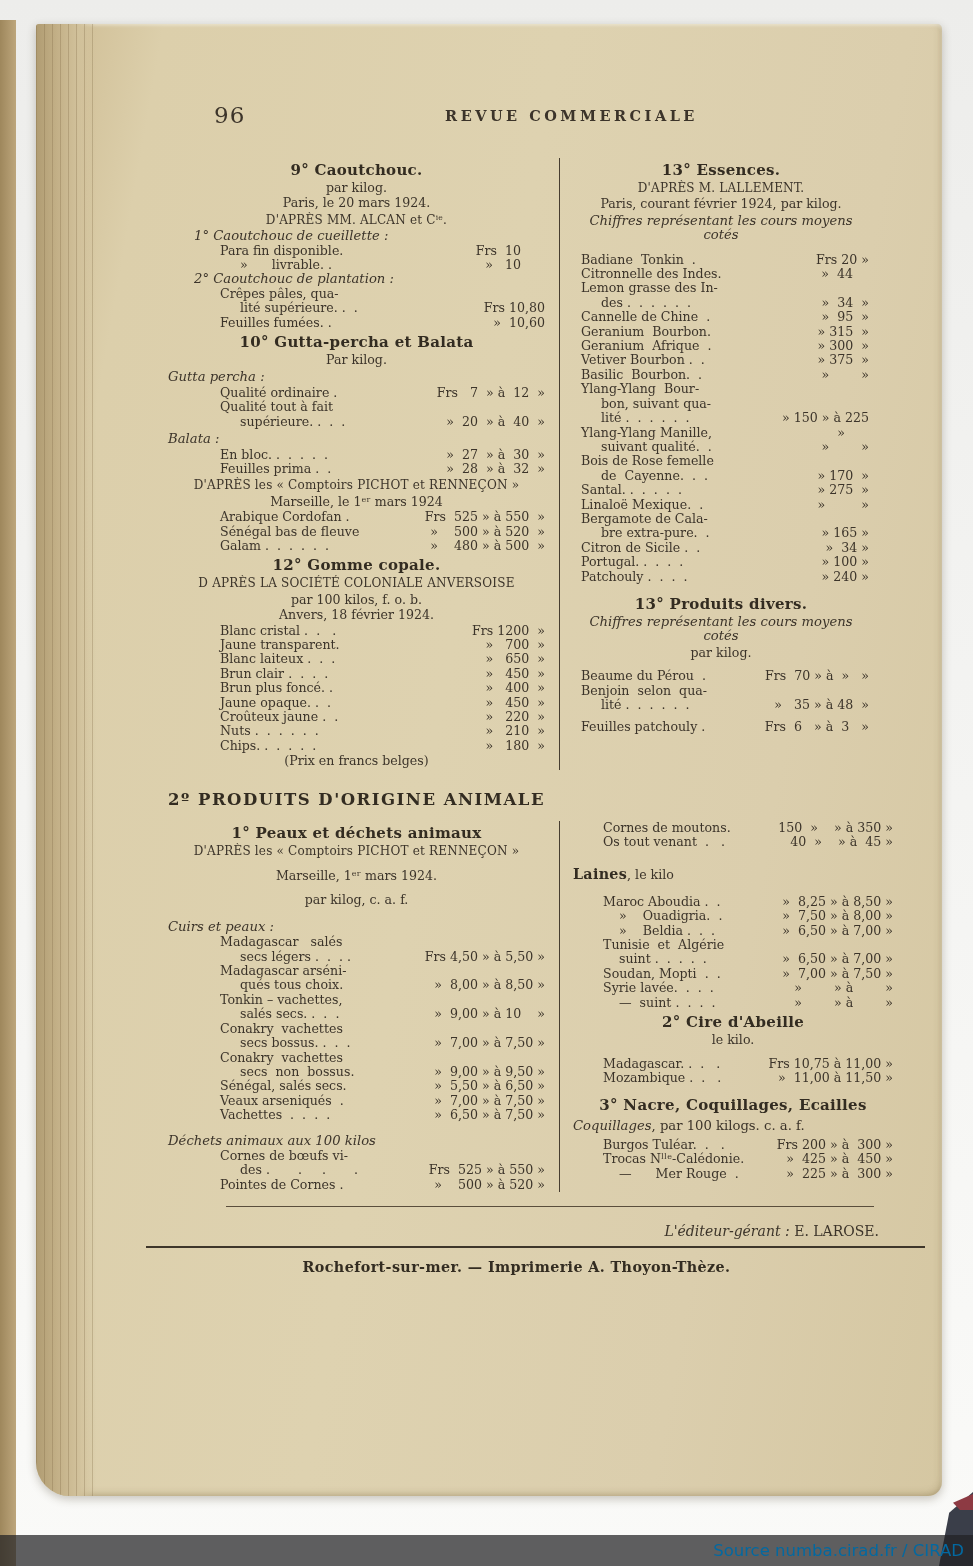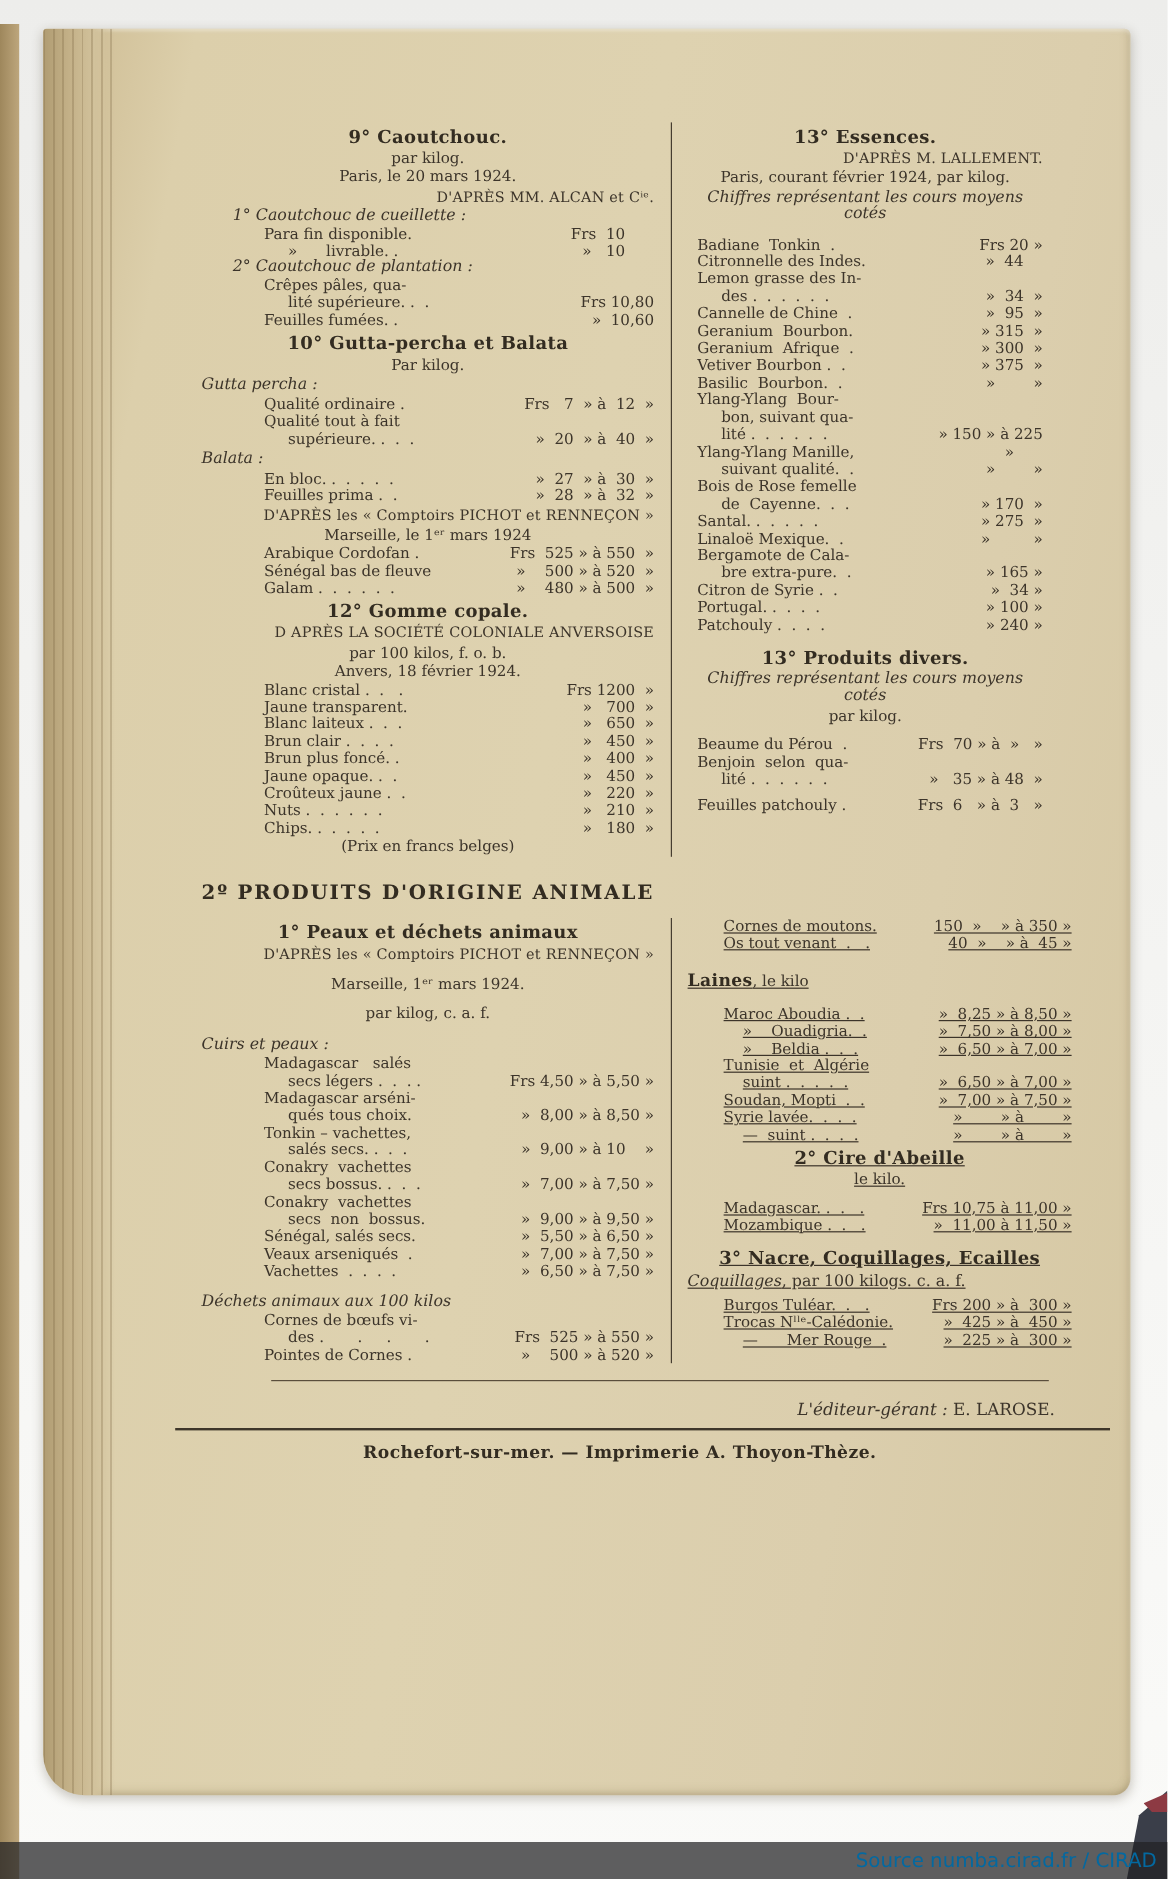--- a/index.html
+++ b/index.html
@@ -30,26 +30,26 @@
     font-family:"DejaVu Serif","Liberation Serif",serif;
   }
   .masthead { position:relative; height:34px; margin-bottom:22px; }
   .pgnum { position:absolute; left:46px; top:0; font-size:23px; letter-spacing:1px; }
   .jtitle { text-align:center; padding-left:70px; padding-top:5px; font-size:14.5px; font-weight:bold; letter-spacing:3.5px; }
 
   .cols { display:flex; align-items:stretch; }
   .col-l { width:392px; border-right:1.5px solid #463d30; padding-right:14px; }
   .col-r { flex:1; padding-left:13px; }
   .upper .col-r { padding-right:36px; }
-  .lower .col-r { padding-right:12px;text-decoration:underline; }
+  .lower .col-r { padding-right:12px; }
 
   .line  { font-size:12.6px; line-height:14.4px; white-space:pre-wrap; }
   .line.h  { font-size:15px; font-weight:bold; text-align:center; line-height:17px; margin:4px 0 2px; letter-spacing:.3px; color:#332c21; }
   .line.c  { text-align:center; margin:1px 0; }
-  .line.sc { text-align:right; font-size:12px; margin:2px 0; letter-spacing:.2px; }
+  .line.sc { text-align:center; font-size:12px; margin:2px 0; letter-spacing:.2px; }
   .line.ic { font-style:italic; text-align:center; font-size:13.2px; margin:2px 0; }
   .line.i  { font-style:italic; font-size:13.2px;margin-left:26px; }
   .line.i0 { font-style:italic; font-size:13.2px; margin:3px 0 1px; }
   .line.mix  { margin:18px 0 4px; }
   .line.mix .b { font-weight:bold; font-size:14.3px; letter-spacing:.3px; color:#332c21; }
   .line.imix { margin:5px 0 4px; font-size:13.2px; }
   .line.imix .it { font-style:italic;margin-top:24px; }
   .line.sp { height:8px; }
   .line.r, .line.r2 { display:flex; justify-content:space-between; }
   .lbl { white-space:pre; }
@@ -81,20 +81,24 @@
   }
 </style>
 </head>
 <body>
 
 <div class="spine"></div>
 
 <div class="page">
   <div class="textblock">
 
+    <div class="masthead">
+      <span class="pgnum">96</span>
+      <div class="jtitle">REVUE COMMERCIALE</div>
+    </div>
 
     <div class="cols upper">
       <div class="col-l">
           <div class="line h">9° Caoutchouc.</div>
           <div class="line c">par kilog.</div>
           <div class="line c">Paris, le 20 mars 1924.</div>
           <div class="line sc">D'APRÈS MM. ALCAN et Cⁱᵉ.</div>
           <div class="line i">1° Caoutchouc de cueillette :</div>
           <div class="line r"><span class="lbl">Para fin disponible.</span><span class="prc">Frs  10      </span></div>
           <div class="line r2"><span class="lbl">»      livrable. .</span><span class="prc">»   10      </span></div>
@@ -150,21 +154,21 @@
           <div class="line r2"><span class="lbl">bon, suivant qua-</span><span class="prc"></span></div>
           <div class="line r2"><span class="lbl">lité .  .  .  .  .  .</span><span class="prc">» 150 » à 225</span></div>
           <div class="line r"><span class="lbl">Ylang-Ylang Manille,</span><span class="prc">»      </span></div>
           <div class="line r2"><span class="lbl">suivant qualité.  .</span><span class="prc">»        »</span></div>
           <div class="line r"><span class="lbl">Bois de Rose femelle</span><span class="prc"></span></div>
           <div class="line r2"><span class="lbl">de  Cayenne.  .  .</span><span class="prc">» 170  »</span></div>
           <div class="line r"><span class="lbl">Santal. .  .  .  .  .</span><span class="prc">» 275  »</span></div>
           <div class="line r"><span class="lbl">Linaloë Mexique.  .</span><span class="prc">»         »</span></div>
           <div class="line r"><span class="lbl">Bergamote de Cala-</span><span class="prc"></span></div>
           <div class="line r2"><span class="lbl">bre extra-pure.  .</span><span class="prc">» 165 »</span></div>
-          <div class="line r"><span class="lbl">Citron de Syrie .  .</span><span class="prc">»  34 »</span></div>
+          <div class="line r"><span class="lbl">Citron de Sicile .  .</span><span class="prc">»  34 »</span></div>
           <div class="line r"><span class="lbl">Portugal. .  .  .  .</span><span class="prc">» 100 »</span></div>
           <div class="line r"><span class="lbl">Patchouly .  .  .  .</span><span class="prc">» 240 »</span></div>
           <div class="line sp"></div>
           <div class="line h">13° Produits divers.</div>
           <div class="line ic">Chiffres représentant les cours moyens cotés</div>
           <div class="line c">par kilog.</div>
           <div class="line sp"></div>
           <div class="line r"><span class="lbl">Beaume du Pérou  .</span><span class="prc">Frs  70 » à  »   »</span></div>
           <div class="line r"><span class="lbl">Benjoin  selon  qua-</span><span class="prc"></span></div>
           <div class="line r2"><span class="lbl">lité .  .  .  .  .  .</span><span class="prc">»   35 » à 48  »</span></div>

